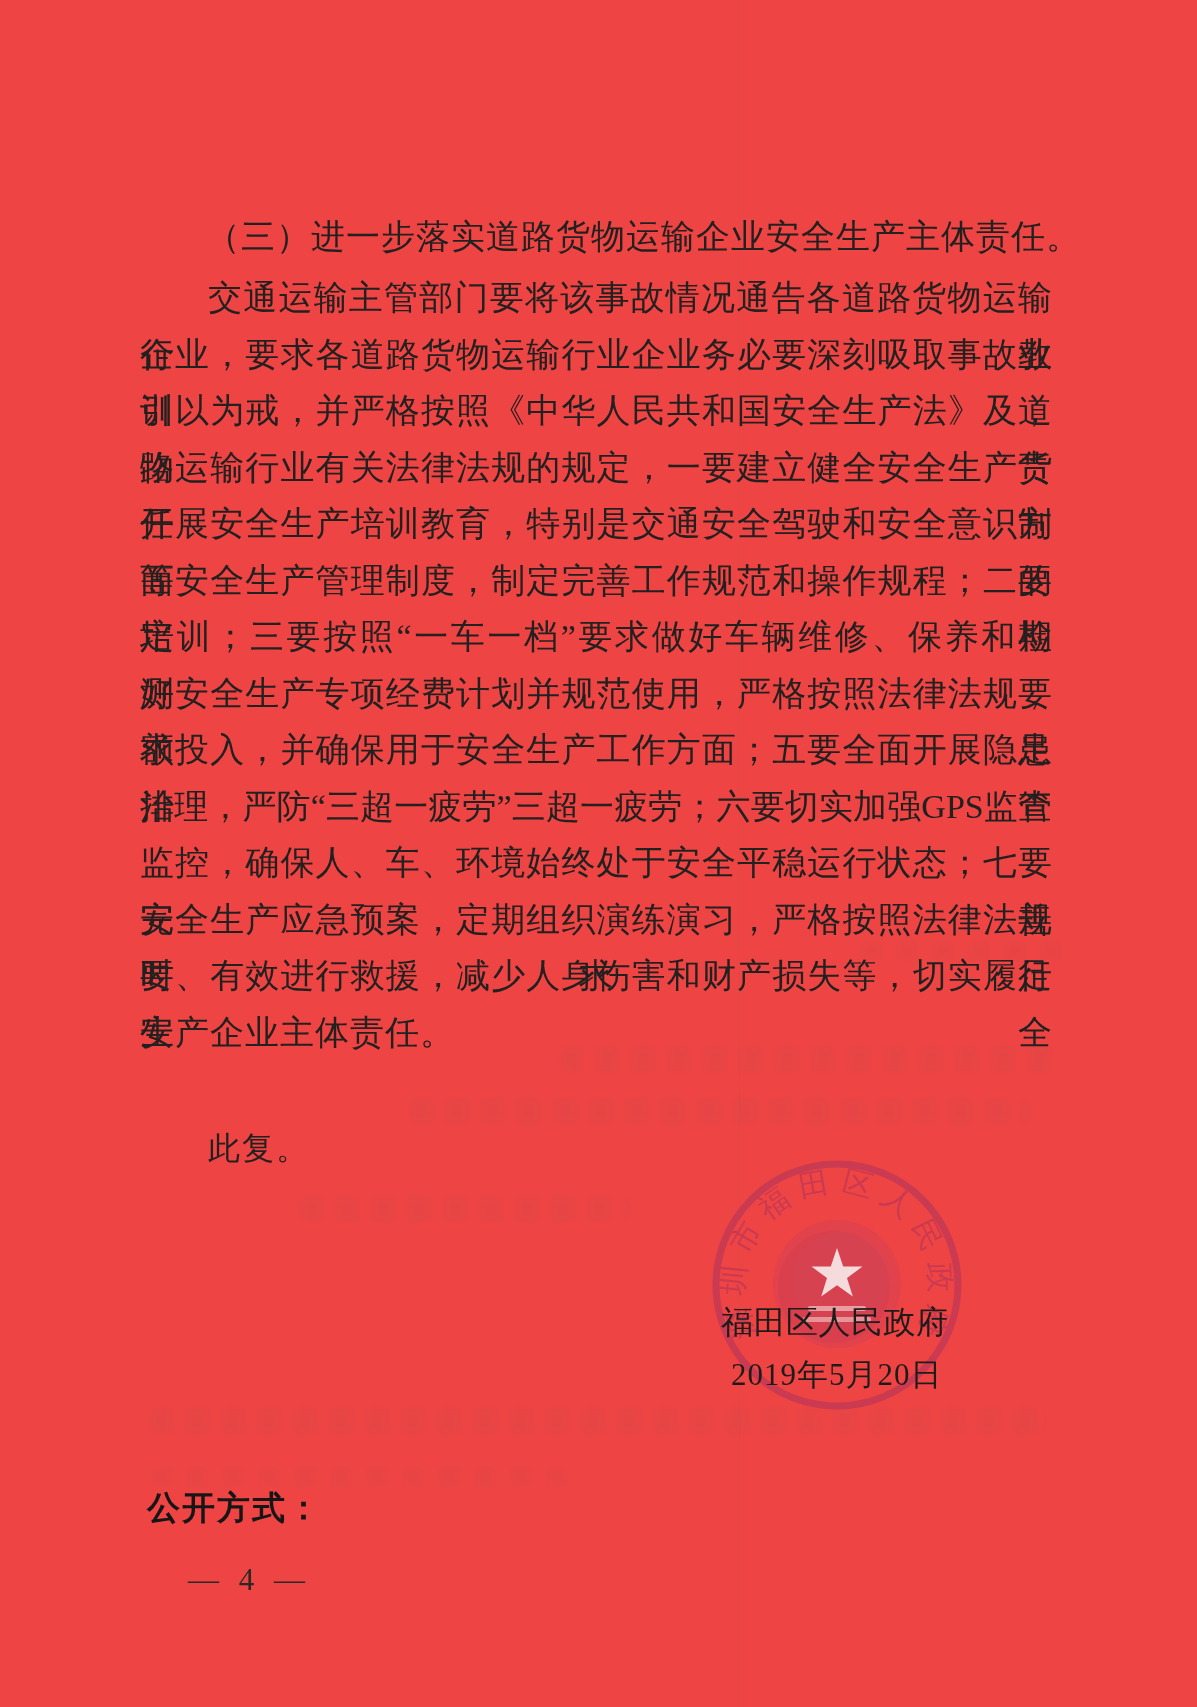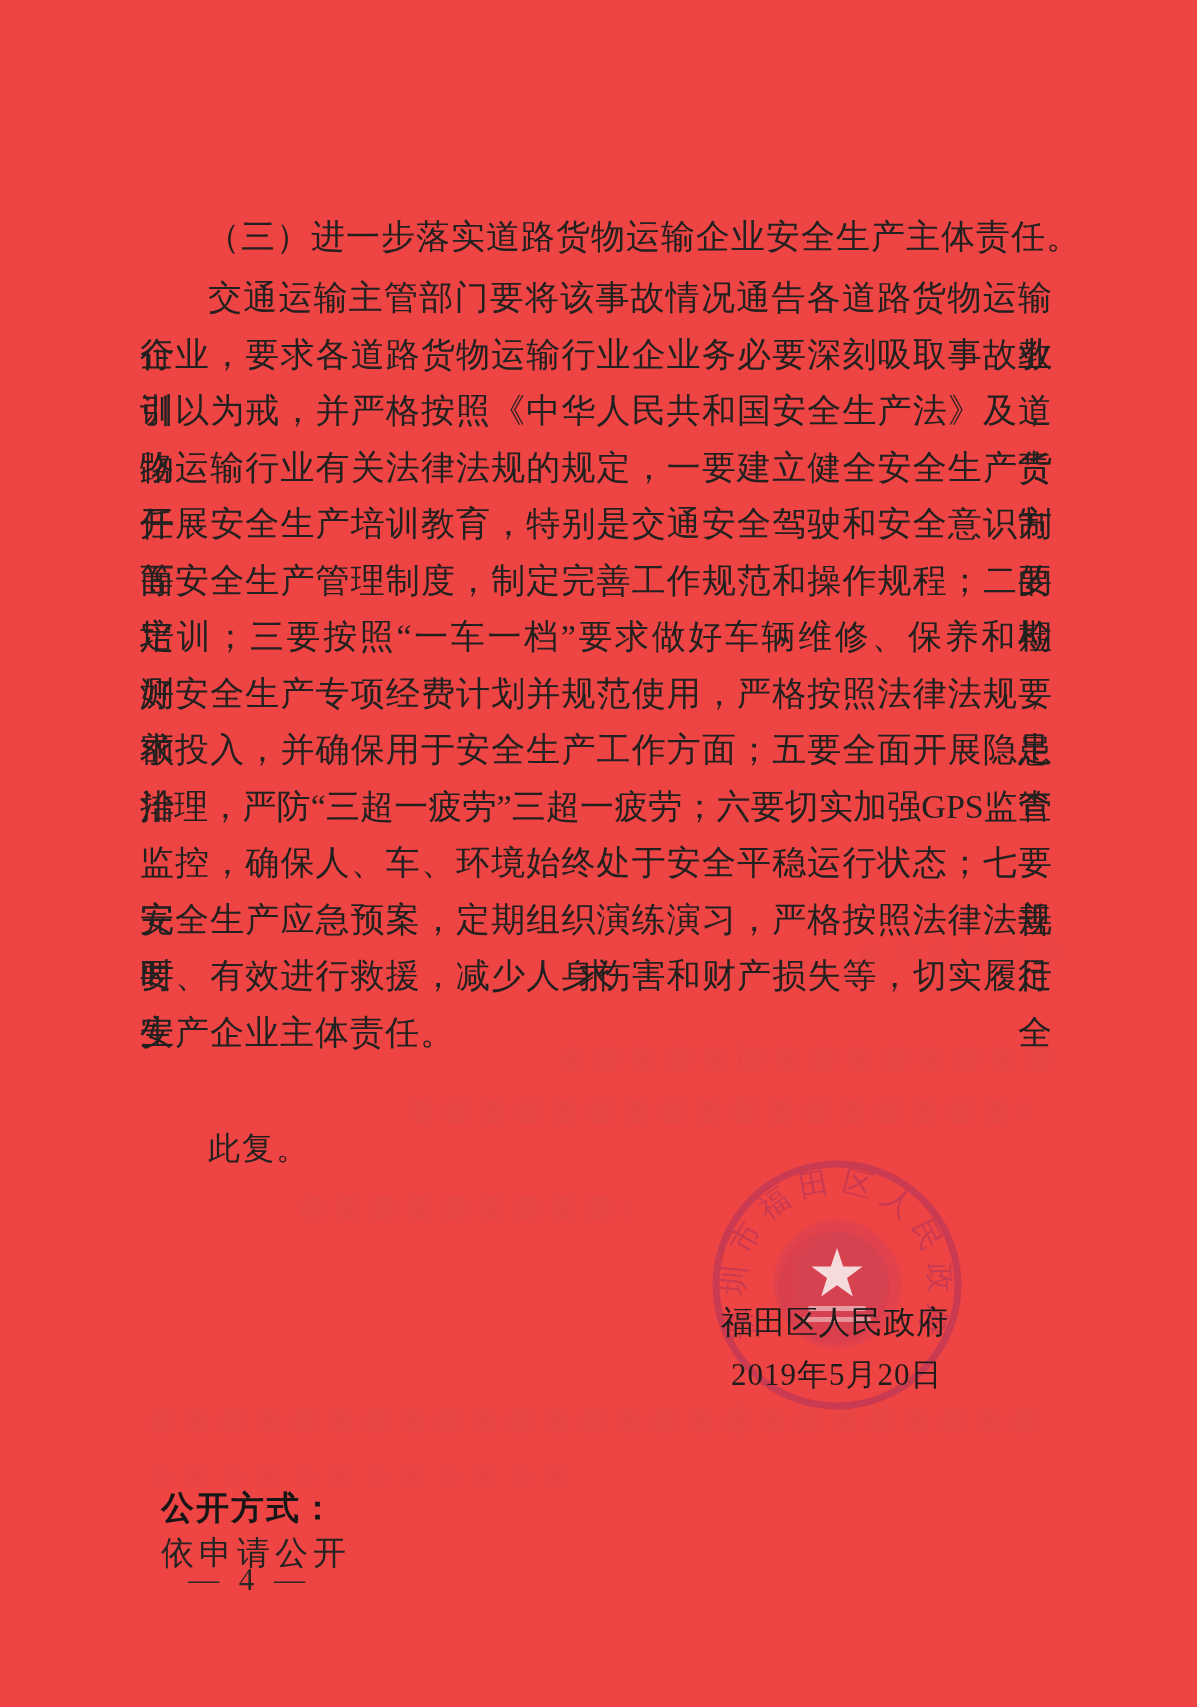--- a/index.html
+++ b/index.html
@@ -130,18 +130,17 @@
         <textPath href="#ringPath" startOffset="6">深圳市福田区人民政府</textPath>
       </text>
     </svg>
   </div>
 
   <div class="sig-name">福田区人民政府</div>
   <div class="sig-date">2019年5月20日</div>
 
   <div class="footer-row">
     <span class="footer-label">公开方式：</span>
-    <span class="footer-value">依申请公开</span>
   </div>
 
   <div class="page-number">— 4 —</div>
 
 </div>
 
 </body></html>

